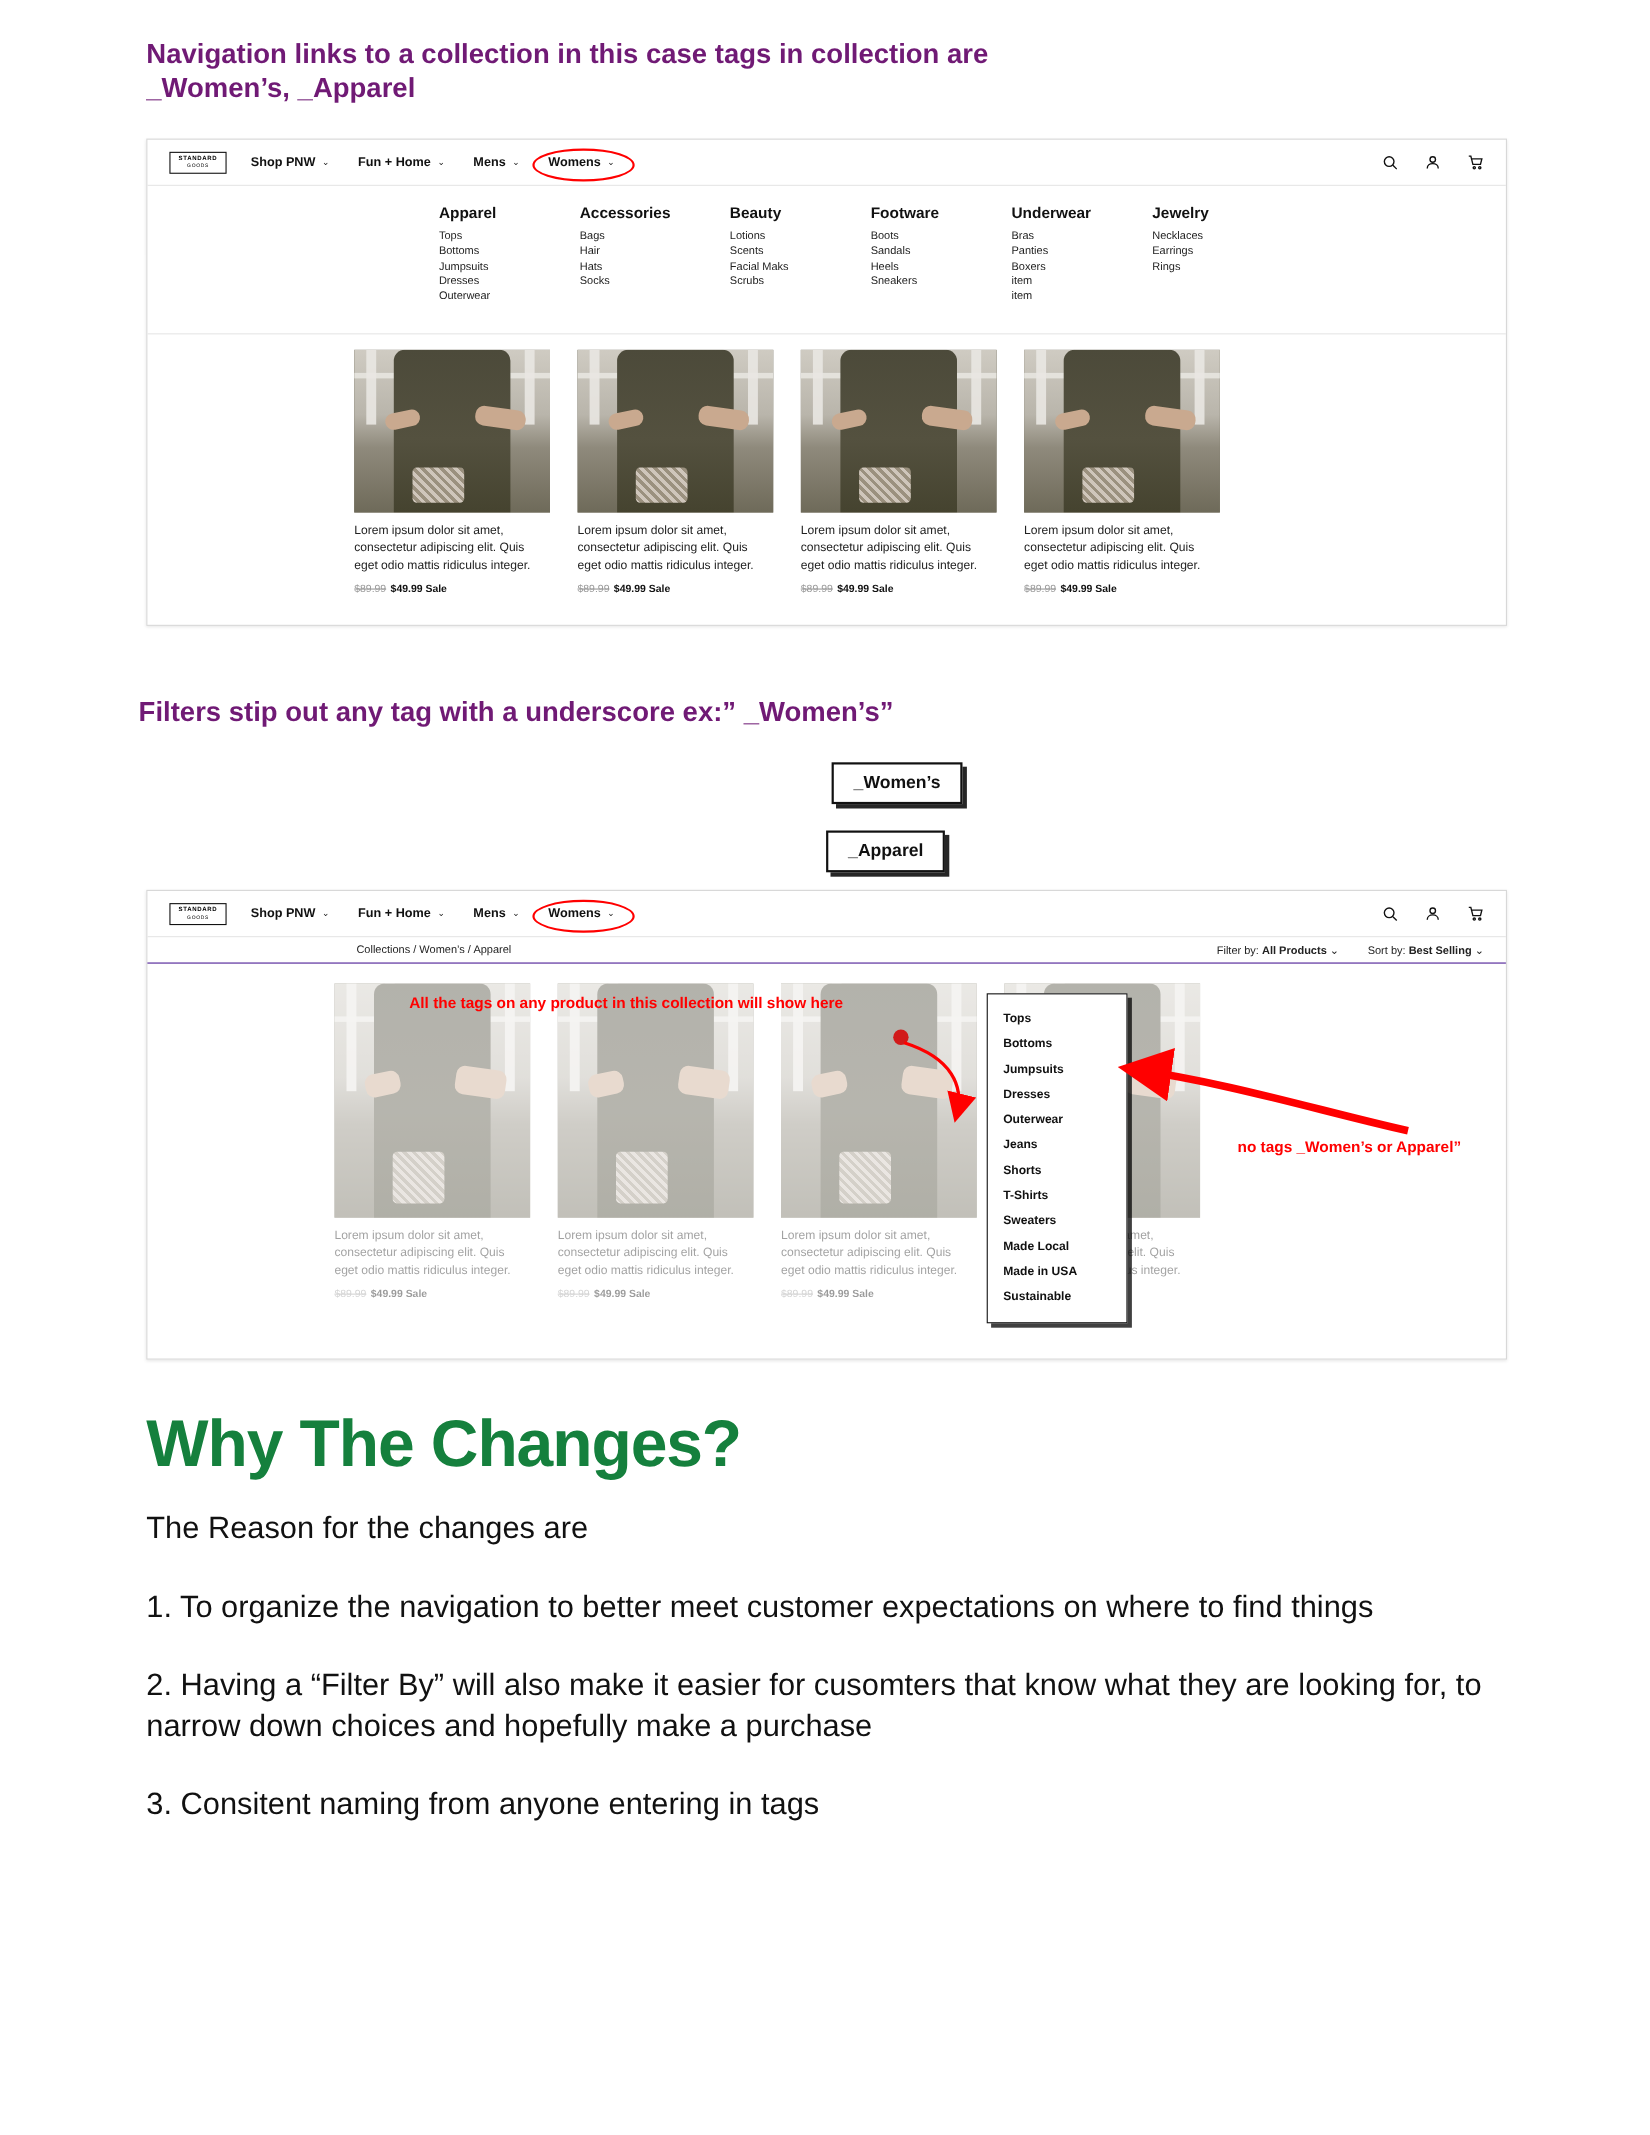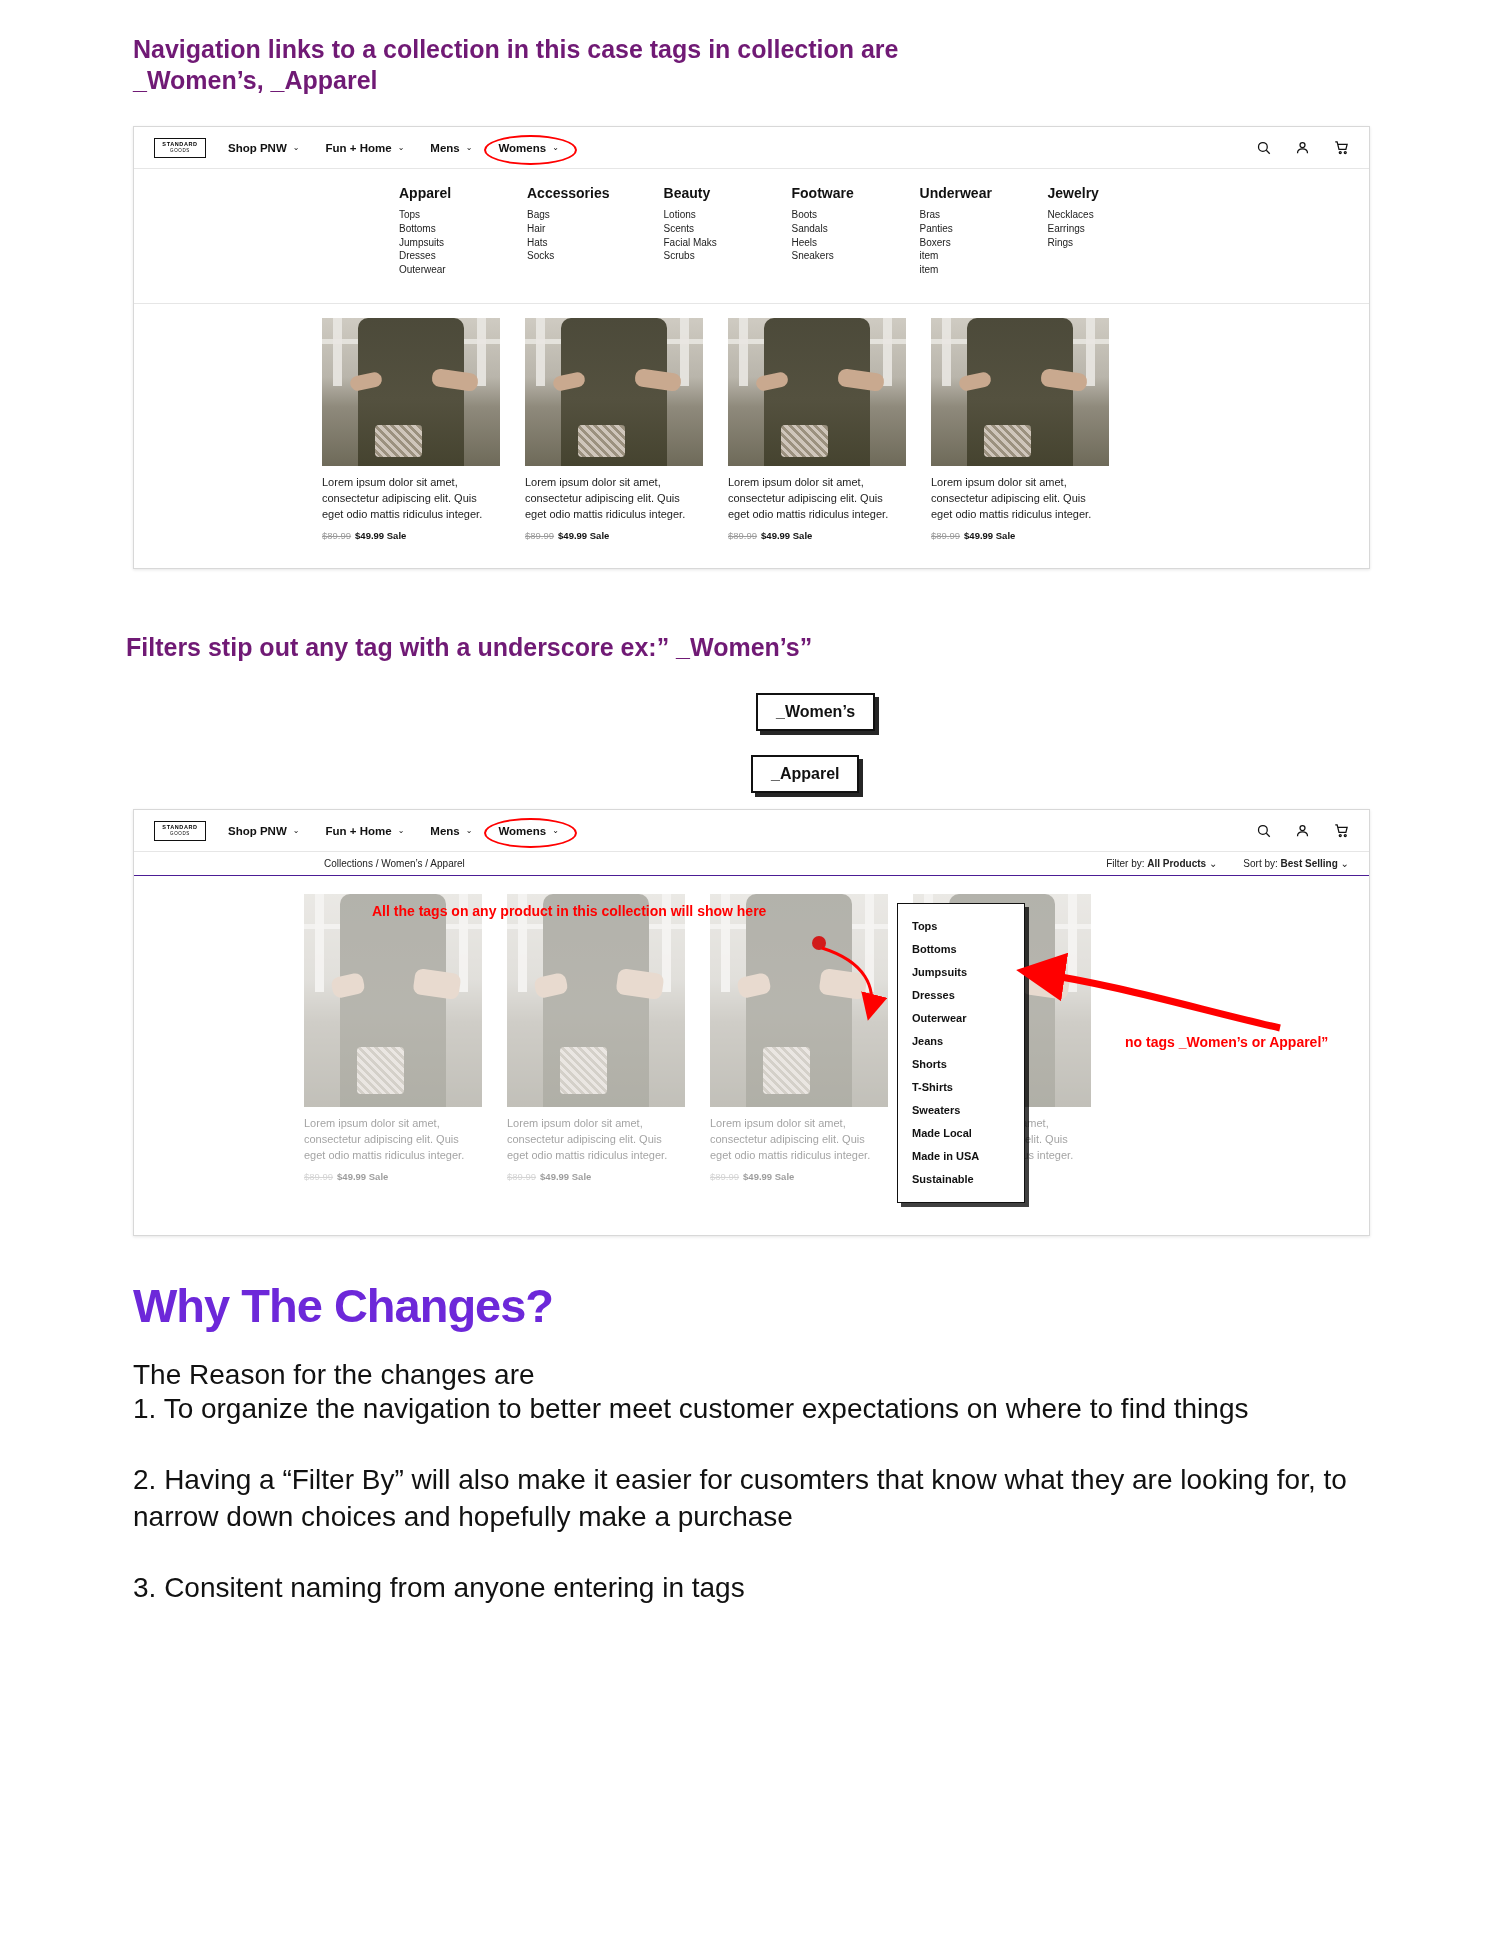--- a/index.html
+++ b/index.html
@@ -207,27 +207,27 @@
     font-weight: bold;
     color: #111;
     padding: 5.5px 14px;
   }
 
   svg.arrow-layer { position: absolute; left: 0; top: 0; width: 1500px; height: 1941px; pointer-events: none; z-index: 9; }
 
   
   .why-wrap { position: absolute; left: 133px; top: 1278px; width: 1290px; }
   .why-title {
-    font-size: 47px;
+    font-size: 60px;
     font-weight: bold;
     letter-spacing: -1px;
-    color: #6d28d9;
+    color: #15803d;
     margin: 0 0 26px 0;
   }
-  .why-lead { font-size: 28px; color: #111; }
+  .why-lead { font-size: 28px; color: #111; margin-bottom: 38px; }
   .why-item { font-size: 28px; color: #111; line-height: 1.32; margin-bottom: 34px; max-width: 1230px; }
 </style>
 </head>
 <body>
 
 <div class="page">
 
   <div class="annot-red" id="annot-nav">Navigation links to a collection in this case tags in collection are _Women’s, _Apparel</div>
 
   <div class="panel" id="panel-top">

